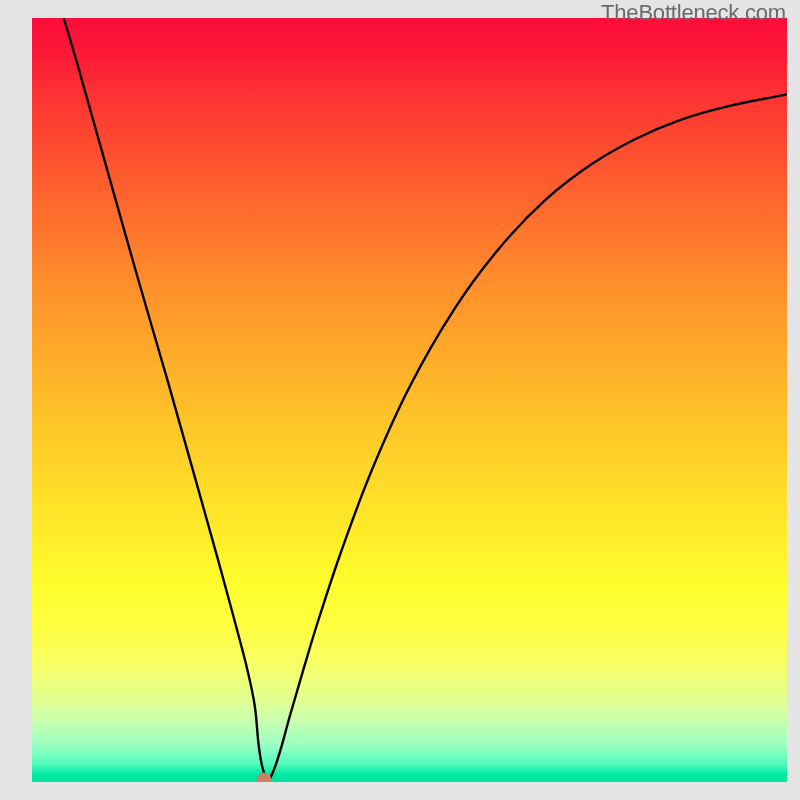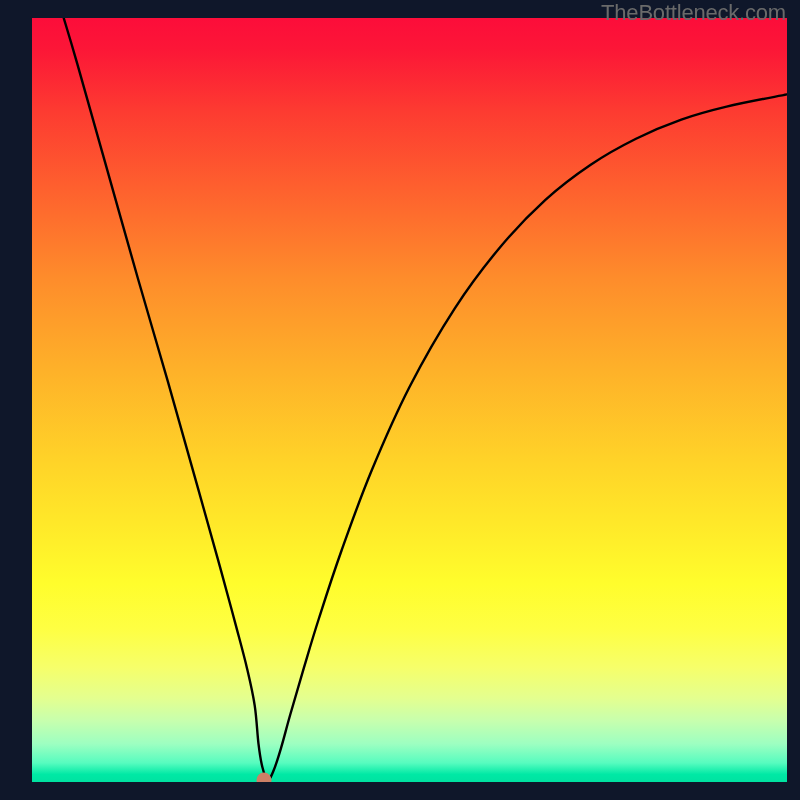--- a/index.html
+++ b/index.html
@@ -7,21 +7,21 @@
     padding: 0;
     width: 800px;
     height: 800px;
     overflow: hidden;
     font-family: Arial, Helvetica, sans-serif;
   }
   .frame {
     width: 800px;
     height: 800px;
     position: relative;
-    background: #0f172a;
+    background: #e5e5e5;
   }
   .plot {
     position: absolute;
     left: 32px;
     top: 18px;
     width: 755px;
     height: 764px;
     overflow: hidden;
   }
   .gradient {

